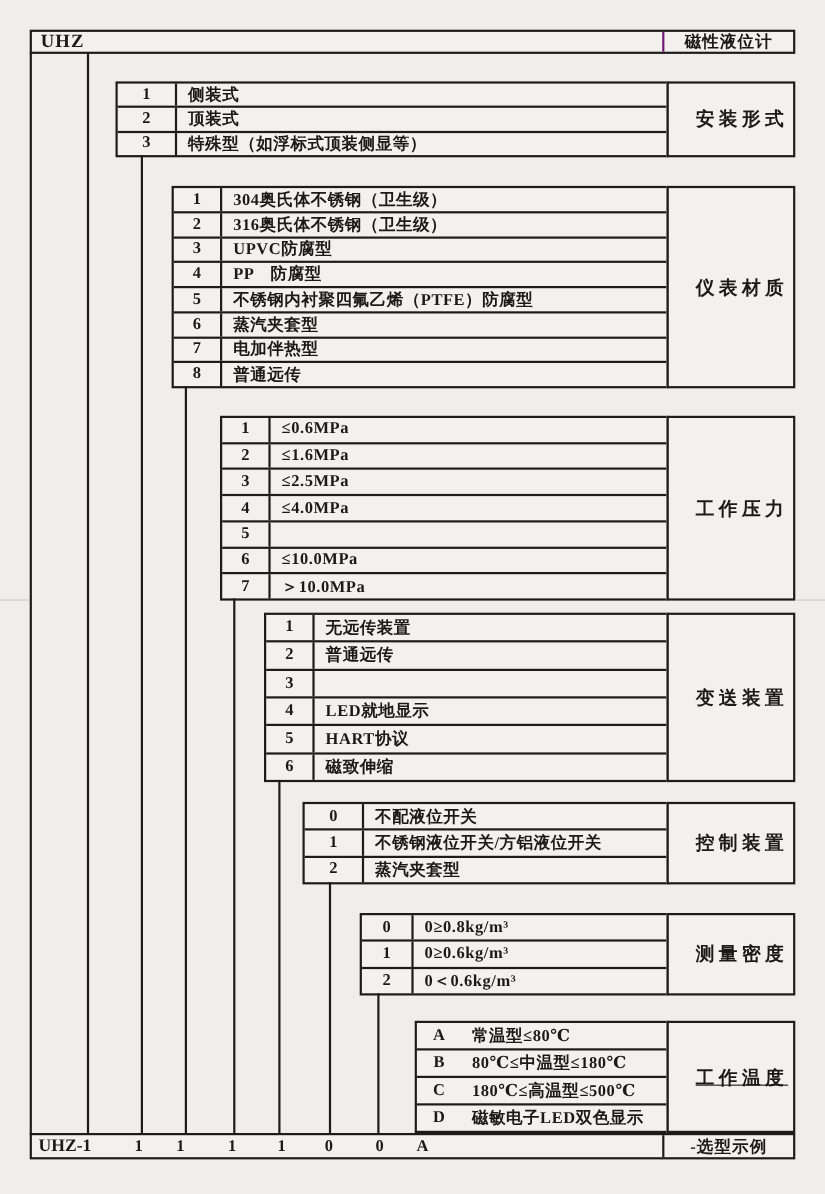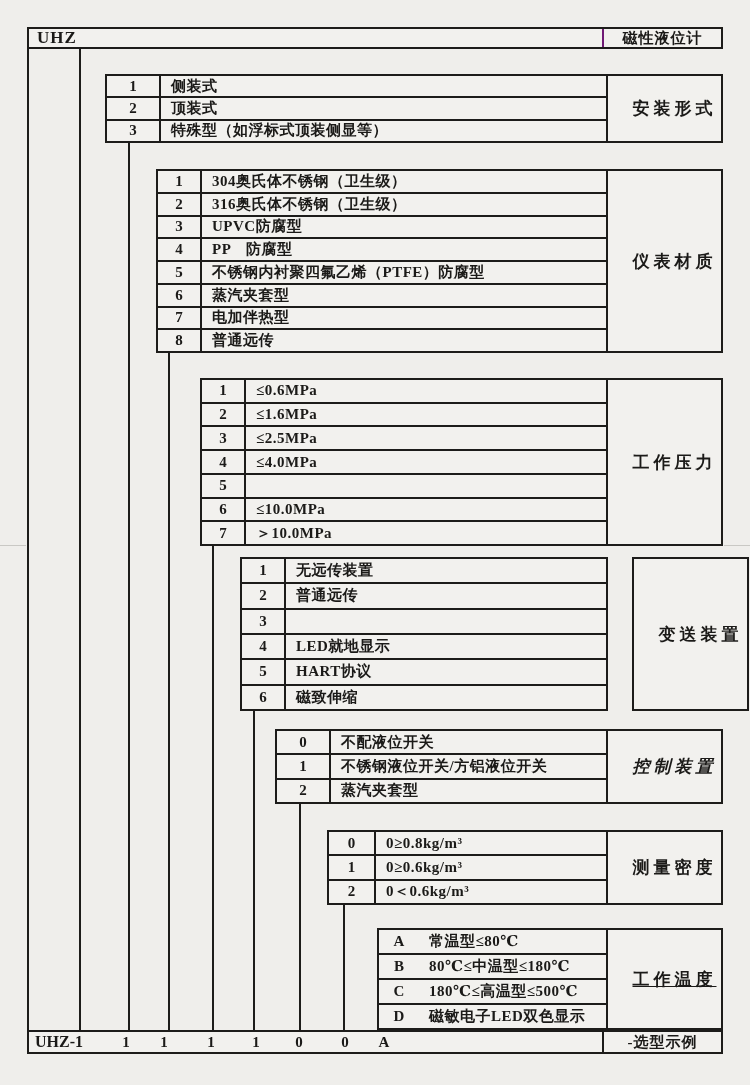--- a/index.html
+++ b/index.html
@@ -155,37 +155,37 @@
         </div>
         <div class="row">
           <span class="code" style="width: 42px;">5</span>
           <span class="desc">HART协议</span>
         </div>
         <div class="row">
           <span class="code" style="width: 42px;">6</span>
           <span class="desc">磁致伸缩</span>
         </div>
       </div>
-      <div class="box glabel" style="left: 606px; top: 557px; width: 117px; height: 154px; margin-left: 26px;">变送装置</div>
+      <div class="box glabel" style="left: 606px; top: 557px; width: 117px; height: 154px;">变送装置</div>
       <div class="vline" style="left: 253px; top: 709px; height: 323px;"></div>
       <div class="box rows-box" style="left: 275px; top: 729px; width: 333px; height: 75px;">
         <div class="row">
           <span class="code" style="width: 52px;">0</span>
           <span class="desc">不配液位开关</span>
         </div>
         <div class="row">
           <span class="code" style="width: 52px;">1</span>
           <span class="desc">不锈钢液位开关/方铝液位开关</span>
         </div>
         <div class="row">
           <span class="code" style="width: 52px;">2</span>
           <span class="desc">蒸汽夹套型</span>
         </div>
       </div>
-      <div class="box glabel" style="left: 606px; top: 729px; width: 117px; height: 75px; font-style: italic;">控制装置</div>
+      <div class="box glabel" style="left: 606px; top: 729px; width: 117px; height: 75px;">控制装置</div>
       <div class="vline" style="left: 299px; top: 802px; height: 230px;"></div>
       <div class="box rows-box" style="left: 327px; top: 830px; width: 281px; height: 75px;">
         <div class="row">
           <span class="code" style="width: 45px;">0</span>
           <span class="desc">0≥0.8kg/m³</span>
         </div>
         <div class="row">
           <span class="code" style="width: 45px;">1</span>
           <span class="desc">0≥0.6kg/m³</span>
         </div>

